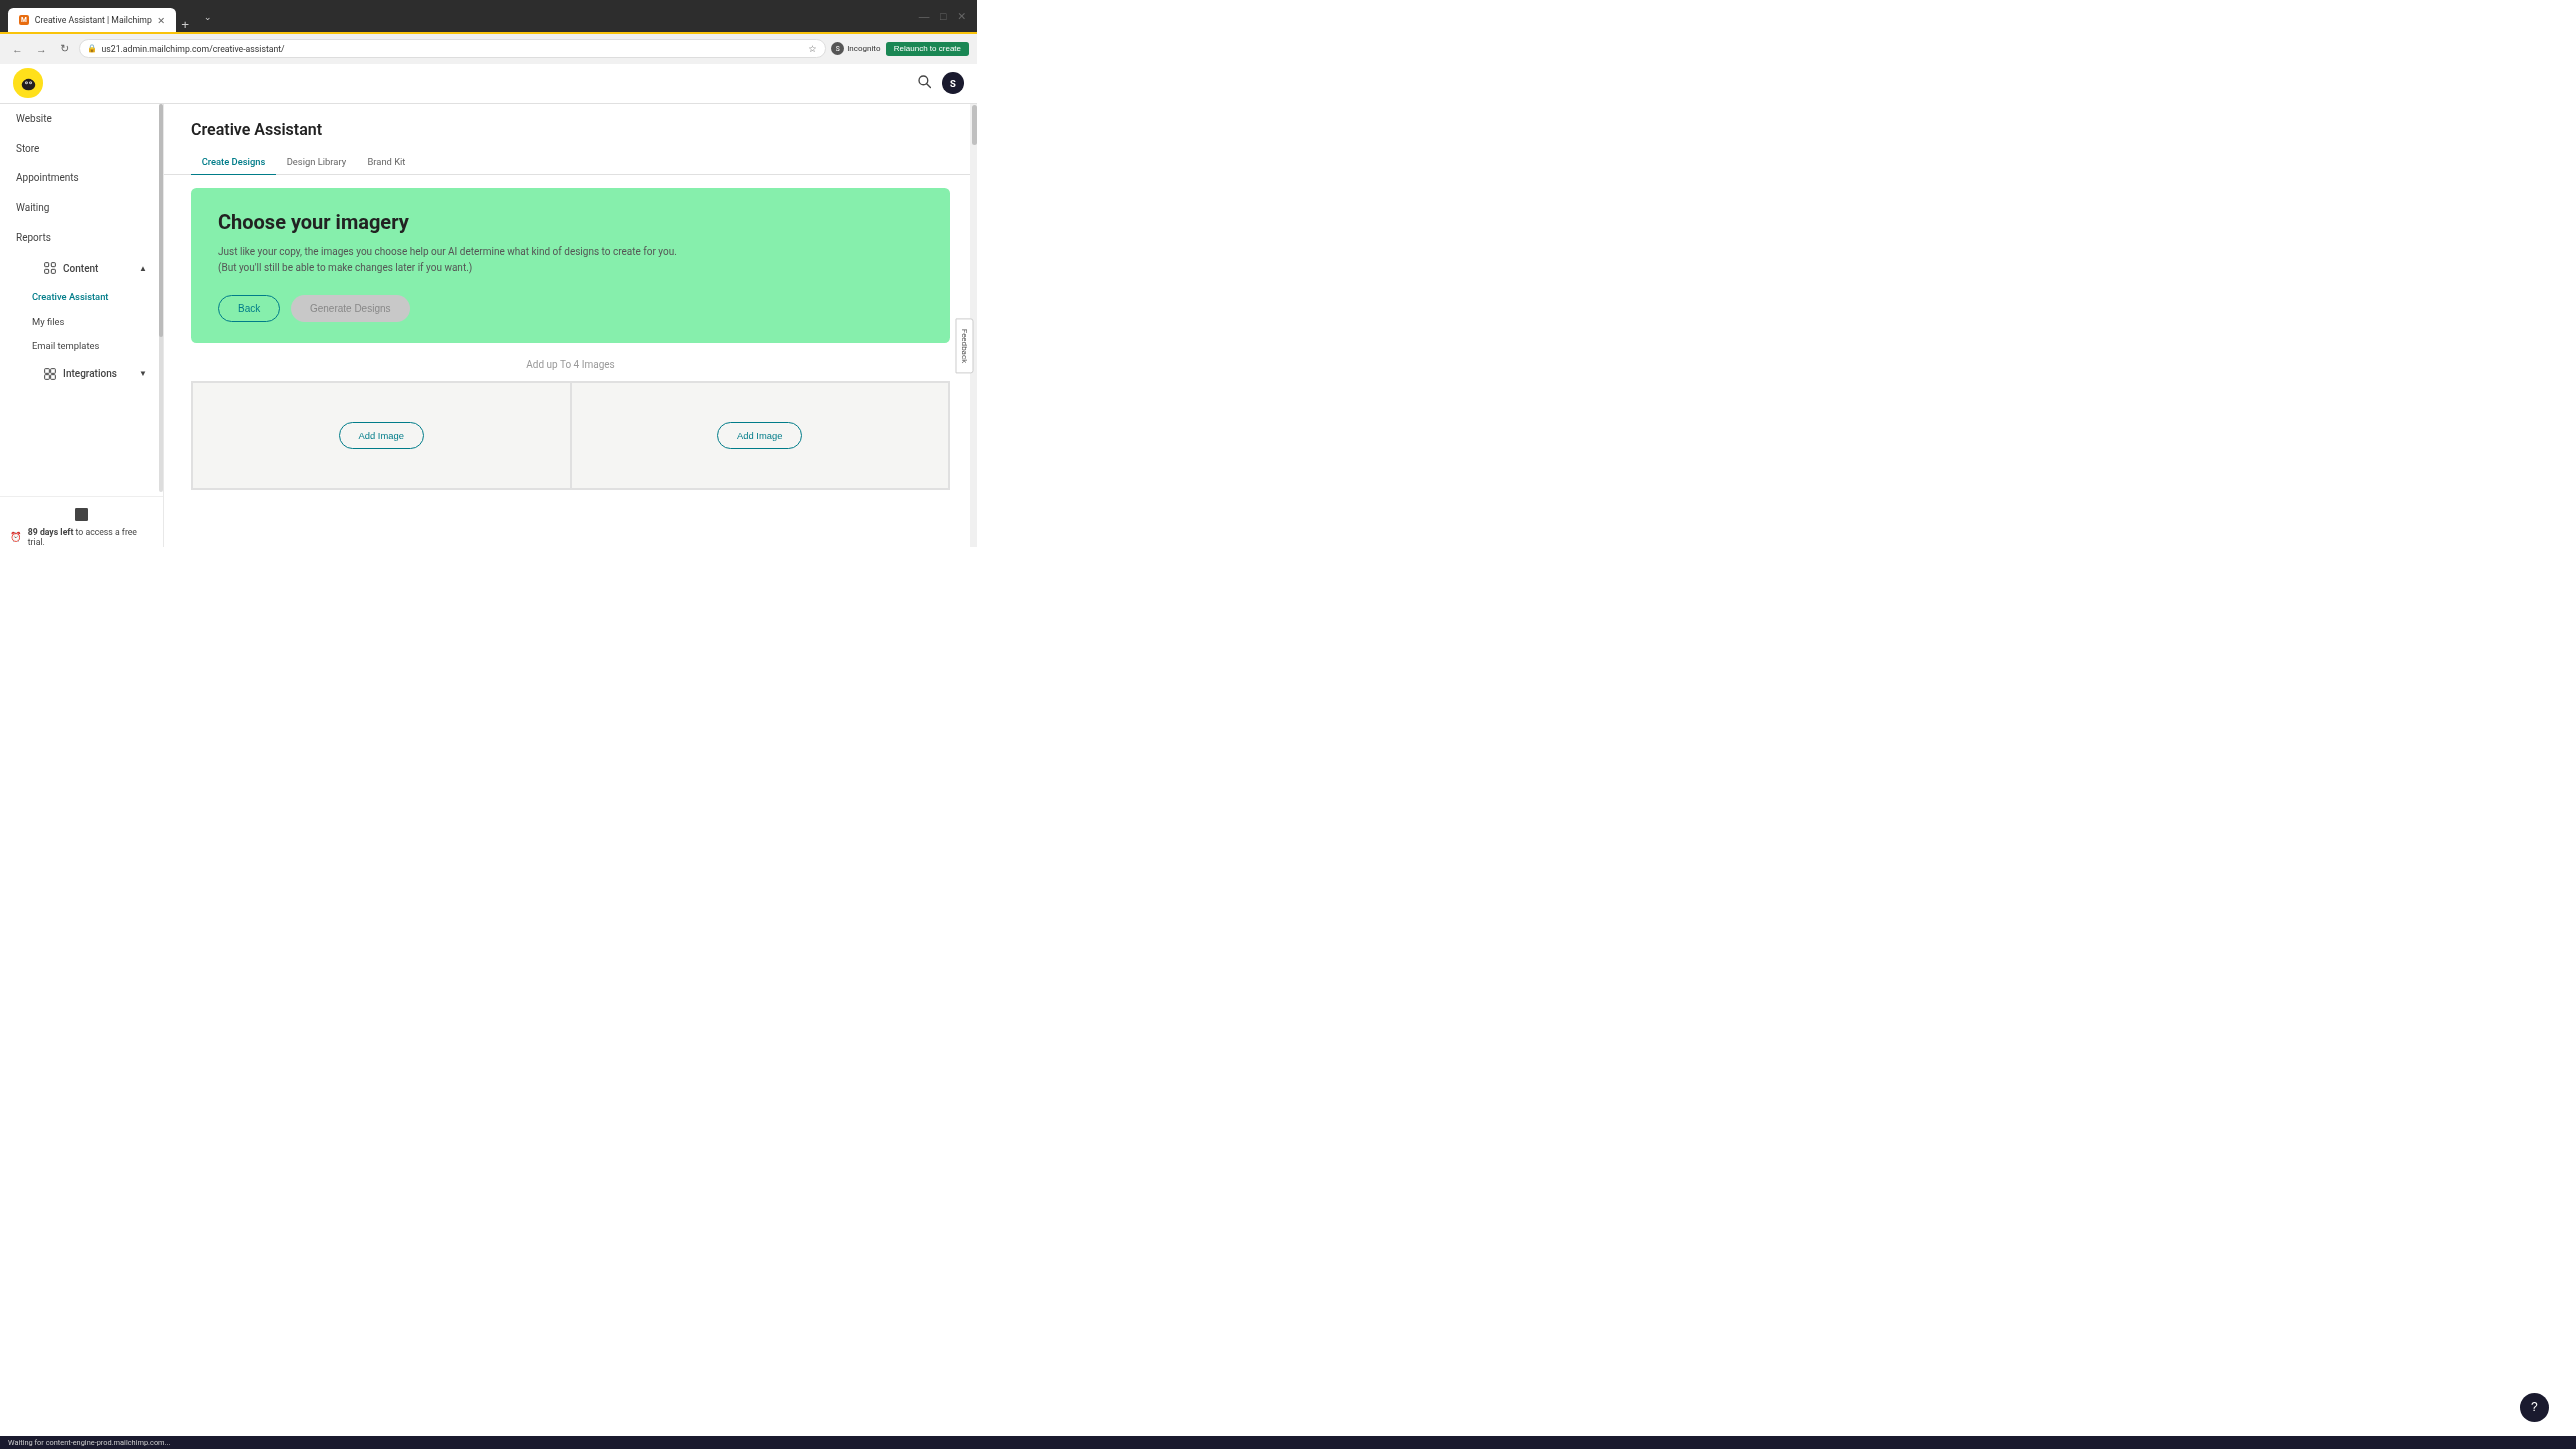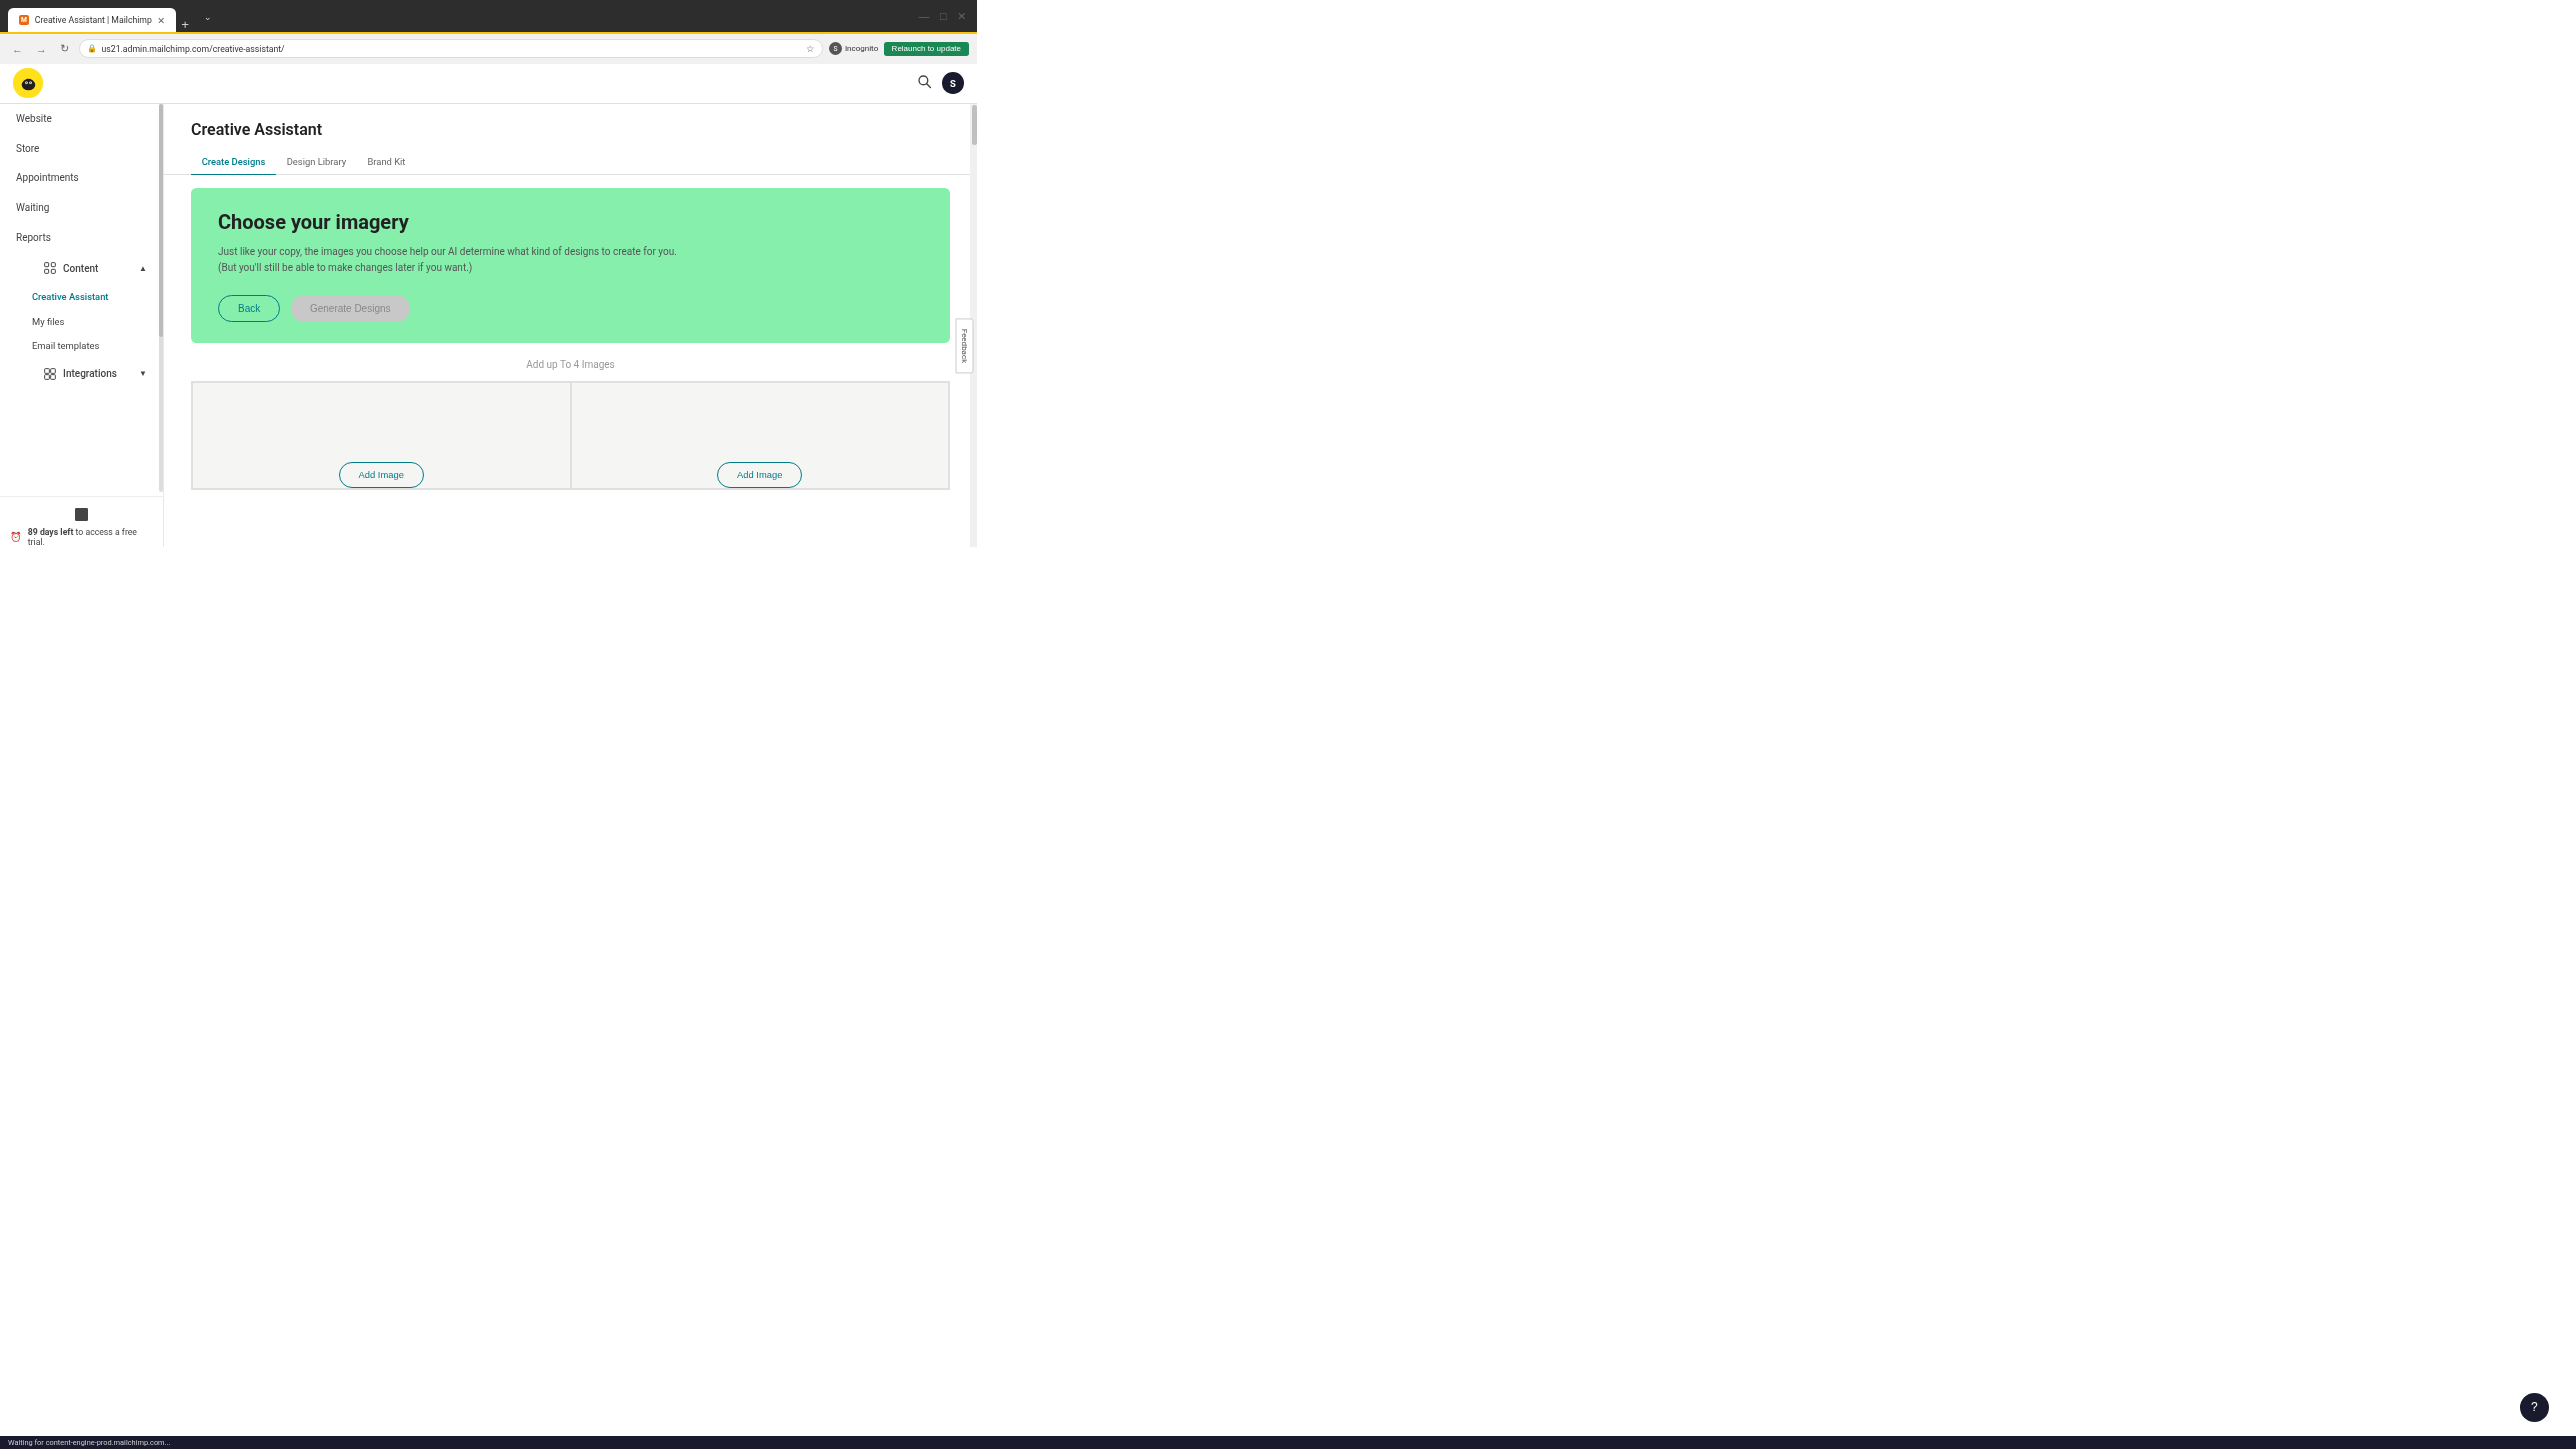--- a/index.html
+++ b/index.html
@@ -60,21 +60,21 @@
     .imagery-card { background: #86efac; border-radius: 5.4px; padding: 21.5px 27px; margin-bottom: 16px; }
     .imagery-title { font-size: 20px; font-weight: 700; color: #222; margin-bottom: 10.7px; }
     .imagery-desc { font-size: 10px; color: #555; line-height: 1.6; margin-bottom: 19px; max-width: 470px; }
     .action-btns { display: flex; gap: 10.7px; }
     .btn-back { background: transparent; border: 1.3px solid #007c89; color: #007c89; border-radius: 16px; padding: 6.7px 19px; font-size: 10px; cursor: pointer; font-weight: 500; }
     .btn-generate { background: #c8c8c8; border: none; color: #888; border-radius: 16px; padding: 6.7px 19px; font-size: 10px; cursor: not-allowed; font-weight: 500; }
 
     .add-images-section { }
     .add-images-label { text-align: center; font-size: 10px; color: #999; margin-bottom: 10.7px; }
     .image-grid { display: grid; grid-template-columns: 1fr 1fr; gap: 0; border: 0.7px solid #e0e0e0; }
-    .image-cell { background: #f5f5f3; min-height: 107px; display: flex; align-items: flex-end; justify-content: center; border: 0.7px solid #e0e0e0; }
+    .image-cell { background: #f5f5f3; min-height: 107px; display: flex; align-items: center; justify-content: center; border: 0.7px solid #e0e0e0; }
     .add-image-btn { background: transparent; border: 1.3px solid #007c89; color: #007c89; border-radius: 16px; padding: 6.7px 19px; font-size: 9.4px; cursor: pointer; font-weight: 500; }
 
     
     .right-scrollbar { width: 8px; background: #e8e8e8; position: absolute; right: 0; top: 0; height: 100%; }
     .right-scrollbar-thumb { width: 5.4px; background: #c0c0c0; border-radius: 2.7px; margin: 1.3px; height: 27px; margin-top: 2.7px; }
 
     
     .help-btn { position: fixed; bottom: 27px; right: 27px; width: 29.5px; height: 29.5px; background: #1a1a2e; border-radius: 50%; display: flex; align-items: center; justify-content: center; color: white; font-size: 12px; cursor: pointer; border: none; }
 
     
@@ -113,21 +113,21 @@
   <div class="address-bar">
     <span class="address-bar-lock">🔒</span>
     <span class="address-text">us21.admin.mailchimp.com/creative-assistant/</span>
     <span class="address-bar-star">☆</span>
   </div>
   <div class="nav-right">
     <div class="incognito-badge">
       <div class="incognito-icon">S</div>
       <span>Incognito</span>
     </div>
-    <button class="relaunch-btn">Relaunch to update</button>
+    <button class="relaunch-btn">Relaunch to create</button>
   </div>
 </div>
 
 <div class="app-header">
 
   <div style="width:29.5px;height:29.5px;background:#ffe01b;border-radius:50%;display:flex;align-items:center;justify-content:center;">
     <svg width="19" height="19" viewBox="0 0 28 28">
       <ellipse cx="14" cy="16" rx="10" ry="8" fill="#231f20"></ellipse>
       <ellipse cx="14" cy="14" rx="8" ry="7" fill="#231f20"></ellipse>
       <circle cx="11" cy="13" r="2" fill="white"></circle>

